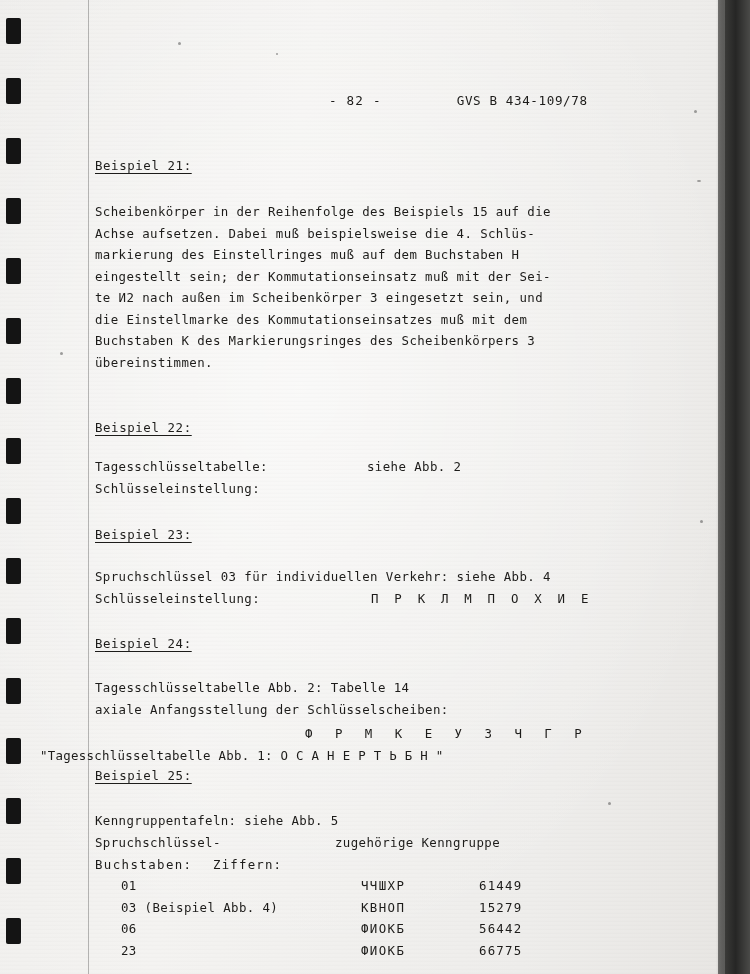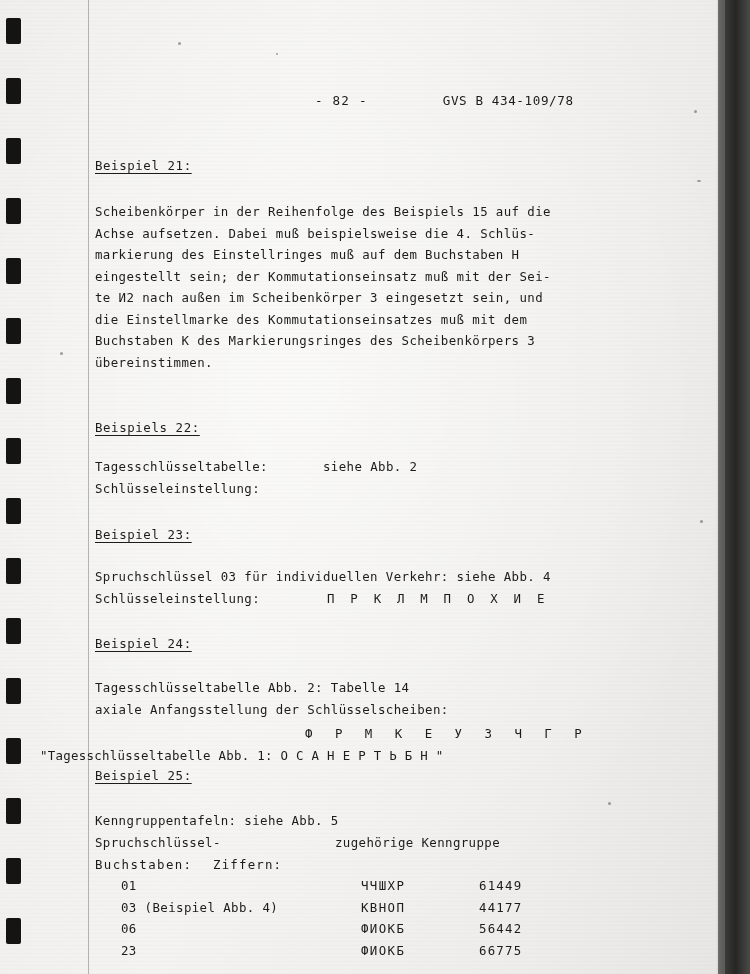--- a/index.html
+++ b/index.html
@@ -81,21 +81,21 @@
     position: absolute;
     inset: 0;
     color: #1d1c1a;
     font-size: 12.4px;
     line-height: 21.6px;
     letter-spacing: 0.4px;
   }
   .hdr {
     position: absolute;
     top: 90px;
-    left: 95px;
+    left: 109px;
     width: 560px;
     display: flex;
     font-size: 12.6px;
   }
   .hdr .pageno {
     margin-left: 220px;
     letter-spacing: 1.2px;
   }
   .hdr .docid {
     margin-left: 75px;
@@ -107,21 +107,21 @@
     text-decoration: underline;
     text-underline-offset: 3px;
     letter-spacing: 0.6px;
   }
   .para { white-space: pre; }
   .tight { line-height: 21.5px; }
 
   .cyr { letter-spacing: 4.2px; }
   .cyr-wide { letter-spacing: 7.5px; }
 
-  .row { display: flex; }
+  .row { display: flex; gap: 44px; }
   .lbl { width: 228px; }
   .lbl-wide { width: 232px; }
 
   .tbl { position: absolute; left: 95px; }
   .tbl .r { display: flex; }
   .tbl .c1 { width: 240px; }
   .tbl .c2 { width: 118px; letter-spacing: 1.4px; }
   .tbl .c3 { width: 100px; letter-spacing: 1.2px; }
   .indent { padding-left: 26px; }
 
@@ -188,21 +188,21 @@
     <div class="para">Achse aufsetzen. Dabei muß beispielsweise die 4. Schlüs-</div>
     <div class="para">markierung des Einstellringes muß auf dem Buchstaben H</div>
     <div class="para">eingestellt sein; der Kommutationseinsatz muß mit der Sei-</div>
     <div class="para">te И2 nach außen im Scheibenkörper 3 eingesetzt sein, und</div>
     <div class="para">die Einstellmarke des Kommutationseinsatzes muß mit dem</div>
     <div class="para">Buchstaben K des Markierungsringes des Scheibenkörpers 3</div>
     <div class="para">übereinstimmen.</div>
   </div>
 
   <div class="block" style="top:417px;">
-    <span class="heading">Beispiels 22:</span>
+    <span class="heading">Beispiel 22:</span>
   </div>
   <div class="block" style="top:456px;">
     <div class="row">
       <span class="lbl">Tagesschlüsseltabelle:</span>
       <span>siehe Abb. 2</span>
     </div>
     <div class="row">
       <span class="lbl">Schlüsseleinstellung:</span>
     </div>
   </div>
@@ -249,21 +249,21 @@
       <span class="c3">Ziffern:</span>
     </div>
     <div class="r">
       <span class="c1 indent">01</span>
       <span class="c2">ЧЧШХР</span>
       <span class="c3">61449</span>
     </div>
     <div class="r">
       <span class="c1 indent">03 (Beispiel Abb. 4)</span>
       <span class="c2">КВНОП</span>
-      <span class="c3">44177</span>
+      <span class="c3">15279</span>
     </div>
     <div class="r">
       <span class="c1 indent">06</span>
       <span class="c2">ФИОКБ</span>
       <span class="c3">56442</span>
     </div>
     <div class="r">
       <span class="c1 indent">23</span>
       <span class="c2">ФИОКБ</span>
       <span class="c3">66775</span>

